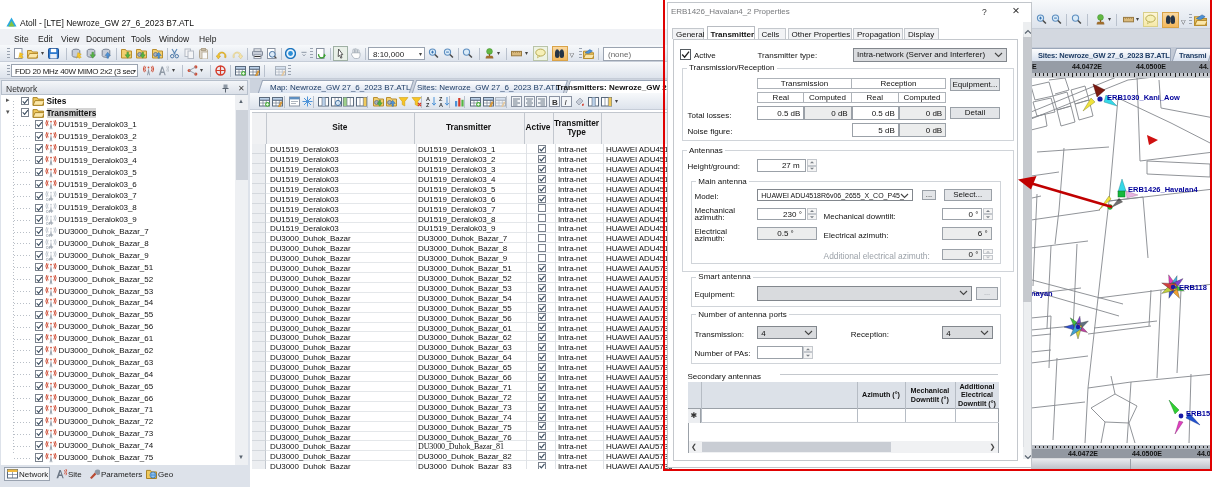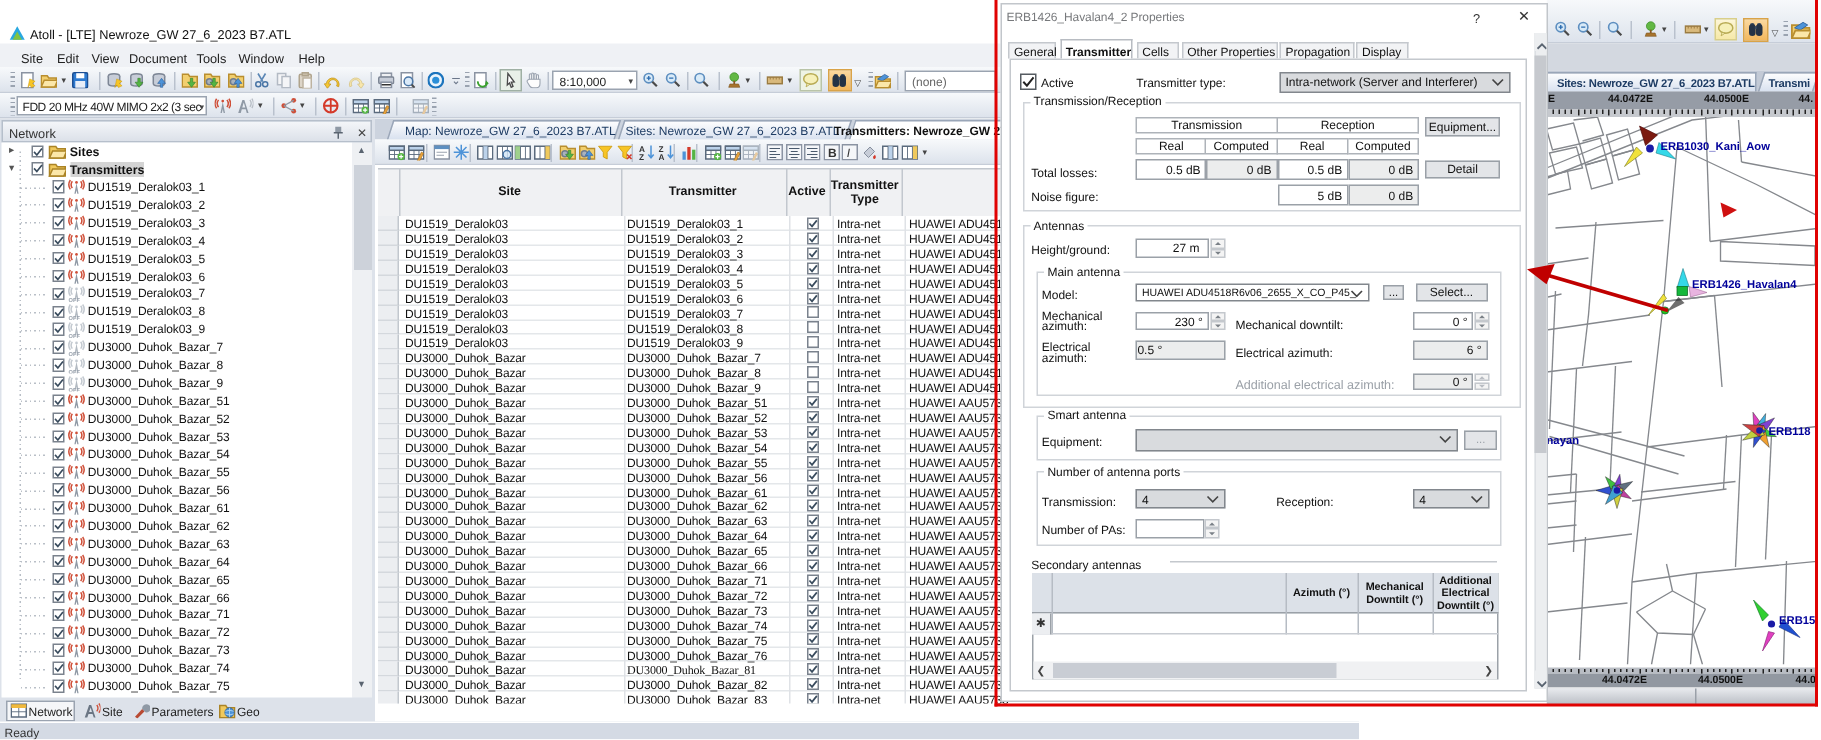--- a/index.html
+++ b/index.html
@@ -1131,23 +1131,20 @@
             <path d="M2 5 L4.2 7.4 L8.2 2.4" fill="none" stroke="#3a4c5e" stroke-width="1.4"></path>
           </svg>
           <span class="abs" style="left:306px;top:318.12px;font-size:8px;letter-spacing:-0.1px;color:#111;">Intra-net</span>
           <span class="abs" style="left:354px;top:318.12px;font-size:8px;letter-spacing:-0.1px;color:#111;">HUAWEI AAU5733</span>
           <div class="abs" style="left:163.5px;top:0;width:1px;height:327.0px;background:#dfe2e6;"></div>
           <div class="abs" style="left:273.5px;top:0;width:1px;height:327.0px;background:#dfe2e6;"></div>
           <div class="abs" style="left:302.5px;top:0;width:1px;height:327.0px;background:#dfe2e6;"></div>
           <div class="abs" style="left:350.5px;top:0;width:1px;height:327.0px;background:#dfe2e6;"></div>
         </div>
 </div>
-<div class="abs" style="left:0px;top:481px;width:906px;height:12px;background:#d4dae4;border-top:1px solid #fff;">
-        <span class="abs" style="left:3px;top:1.5px;font-size:8px;color:#333;">Ready</span>
-      </div>
 </div>
 <div class="abs" style="left:1031px;top:0;width:180px;height:470px;background:#fff;overflow:hidden;">
 <div class="abs" style="left:0px;top:0px;width:180px;height:29px;background:linear-gradient(#f7f9fb,#dde3ec);border-bottom:1px solid #c6cdd8;"></div>
 <svg class="abs" style="left:5px;top:14px" width="11" height="11" viewBox="0 0 11 11">
         <circle cx="4.5" cy="4.1" r="3.1" fill="#d6eaf8" fill-opacity="0.85" stroke="#5e8fc0" stroke-width="1.1"></circle>
         <line x1="6.9" y1="6.5" x2="9.9" y2="9.5" stroke="#4a4a4a" stroke-width="1.5"></line>
         <path d="M3.1 4.1 h2.8 M4.5 2.7 v2.8" stroke="#2c6cb0" stroke-width="0.9"></path>
       </svg>
 <svg class="abs" style="left:20px;top:14px" width="11" height="11" viewBox="0 0 11 11">
         <circle cx="4.5" cy="4.1" r="3.1" fill="#d6eaf8" fill-opacity="0.85" stroke="#5e8fc0" stroke-width="1.1"></circle>
@@ -1475,21 +1472,21 @@
 <span class="abs" style="left:156.10000000000002px;top:208.6px;font-size:8.0px;color:#111;white-space:nowrap;">Mechanical downtilt:</span>
 <div class="abs" style="left:274.70000000000005px;top:204.6px;width:40.19999999999993px;height:12.400000000000006px;background:#fff;border:1px solid #9ba1a8;font-size:8.0px;color:#111;text-align:right;padding-right:3px;line-height:11.400000000000006px;white-space:nowrap;">0&nbsp;°</div>
 <div class="abs" style="left:315.5px;top:204.6px;width:10px;height:6.200000000000003px;background:#f4f4f4;border:1px solid #c4c8cd;"></div>
 <div class="abs" style="left:315.5px;top:210.8px;width:10px;height:6.200000000000003px;background:#f4f4f4;border:1px solid #c4c8cd;"></div>
 <svg class="abs" style="left:315.5px;top:204.6px" width="10" height="12.400000000000006" viewBox="0 0 10 12.400000000000006">
         <path d="M3 4.100000000000001 l2 -2 2 2 Z" fill="#7a8087"></path>
         <path d="M3 8.300000000000004 l2 2 2 -2 Z" fill="#7a8087"></path>
       </svg>
 <span class="abs" style="left:27.0px;top:223.8px;font-size:8.0px;color:#111;white-space:nowrap;">Electrical</span>
 <span class="abs" style="left:27.0px;top:231.2px;font-size:8.0px;color:#111;white-space:nowrap;">azimuth:</span>
-<div class="abs" style="left:89.79999999999995px;top:224px;width:59.5px;height:13.099999999999994px;background:#eceded;border:1px solid #9ba1a8;font-size:8.0px;color:#111;text-align:left;padding-right:3px;line-height:12.099999999999994px;white-space:nowrap;">0.5&nbsp;°</div>
+<div class="abs" style="left:89.79999999999995px;top:224px;width:59.5px;height:13.099999999999994px;background:#eceded;border:1px solid #9ba1a8;font-size:8.0px;color:#111;text-align:center;padding-right:3px;line-height:12.099999999999994px;white-space:nowrap;">0.5&nbsp;°</div>
 <span class="abs" style="left:156.10000000000002px;top:227.8px;font-size:8.0px;color:#111;white-space:nowrap;">Electrical azimuth:</span>
 <div class="abs" style="left:274.70000000000005px;top:224px;width:49.5px;height:13.099999999999994px;background:#eceded;border:1px solid #9ba1a8;font-size:8.0px;color:#111;text-align:right;padding-right:3px;line-height:12.099999999999994px;white-space:nowrap;">6&nbsp;°</div>
 <span class="abs" style="left:156.10000000000002px;top:247.9px;font-size:8.4px;color:#9ba1a8;white-space:nowrap;">Additional electrical azimuth:</span>
 <div class="abs" style="left:274.70000000000005px;top:245.8px;width:40.19999999999993px;height:11.399999999999977px;background:#eceded;border:1px solid #9ba1a8;font-size:8.0px;color:#111;text-align:right;padding-right:3px;line-height:10.399999999999977px;white-space:nowrap;">0&nbsp;°</div>
 <div class="abs" style="left:315.5px;top:245.8px;width:10px;height:5.699999999999989px;background:#f4f4f4;border:1px solid #c4c8cd;"></div>
 <div class="abs" style="left:315.5px;top:251.5px;width:10px;height:5.699999999999989px;background:#f4f4f4;border:1px solid #c4c8cd;"></div>
 <svg class="abs" style="left:315.5px;top:245.8px" width="10" height="11.399999999999977" viewBox="0 0 10 11.399999999999977">
         <path d="M3 3.8499999999999943 l2 -2 2 2 Z" fill="#b8bcc2"></path>
         <path d="M3 7.549999999999983 l2 2 2 -2 Z" fill="#b8bcc2"></path>
       </svg>

